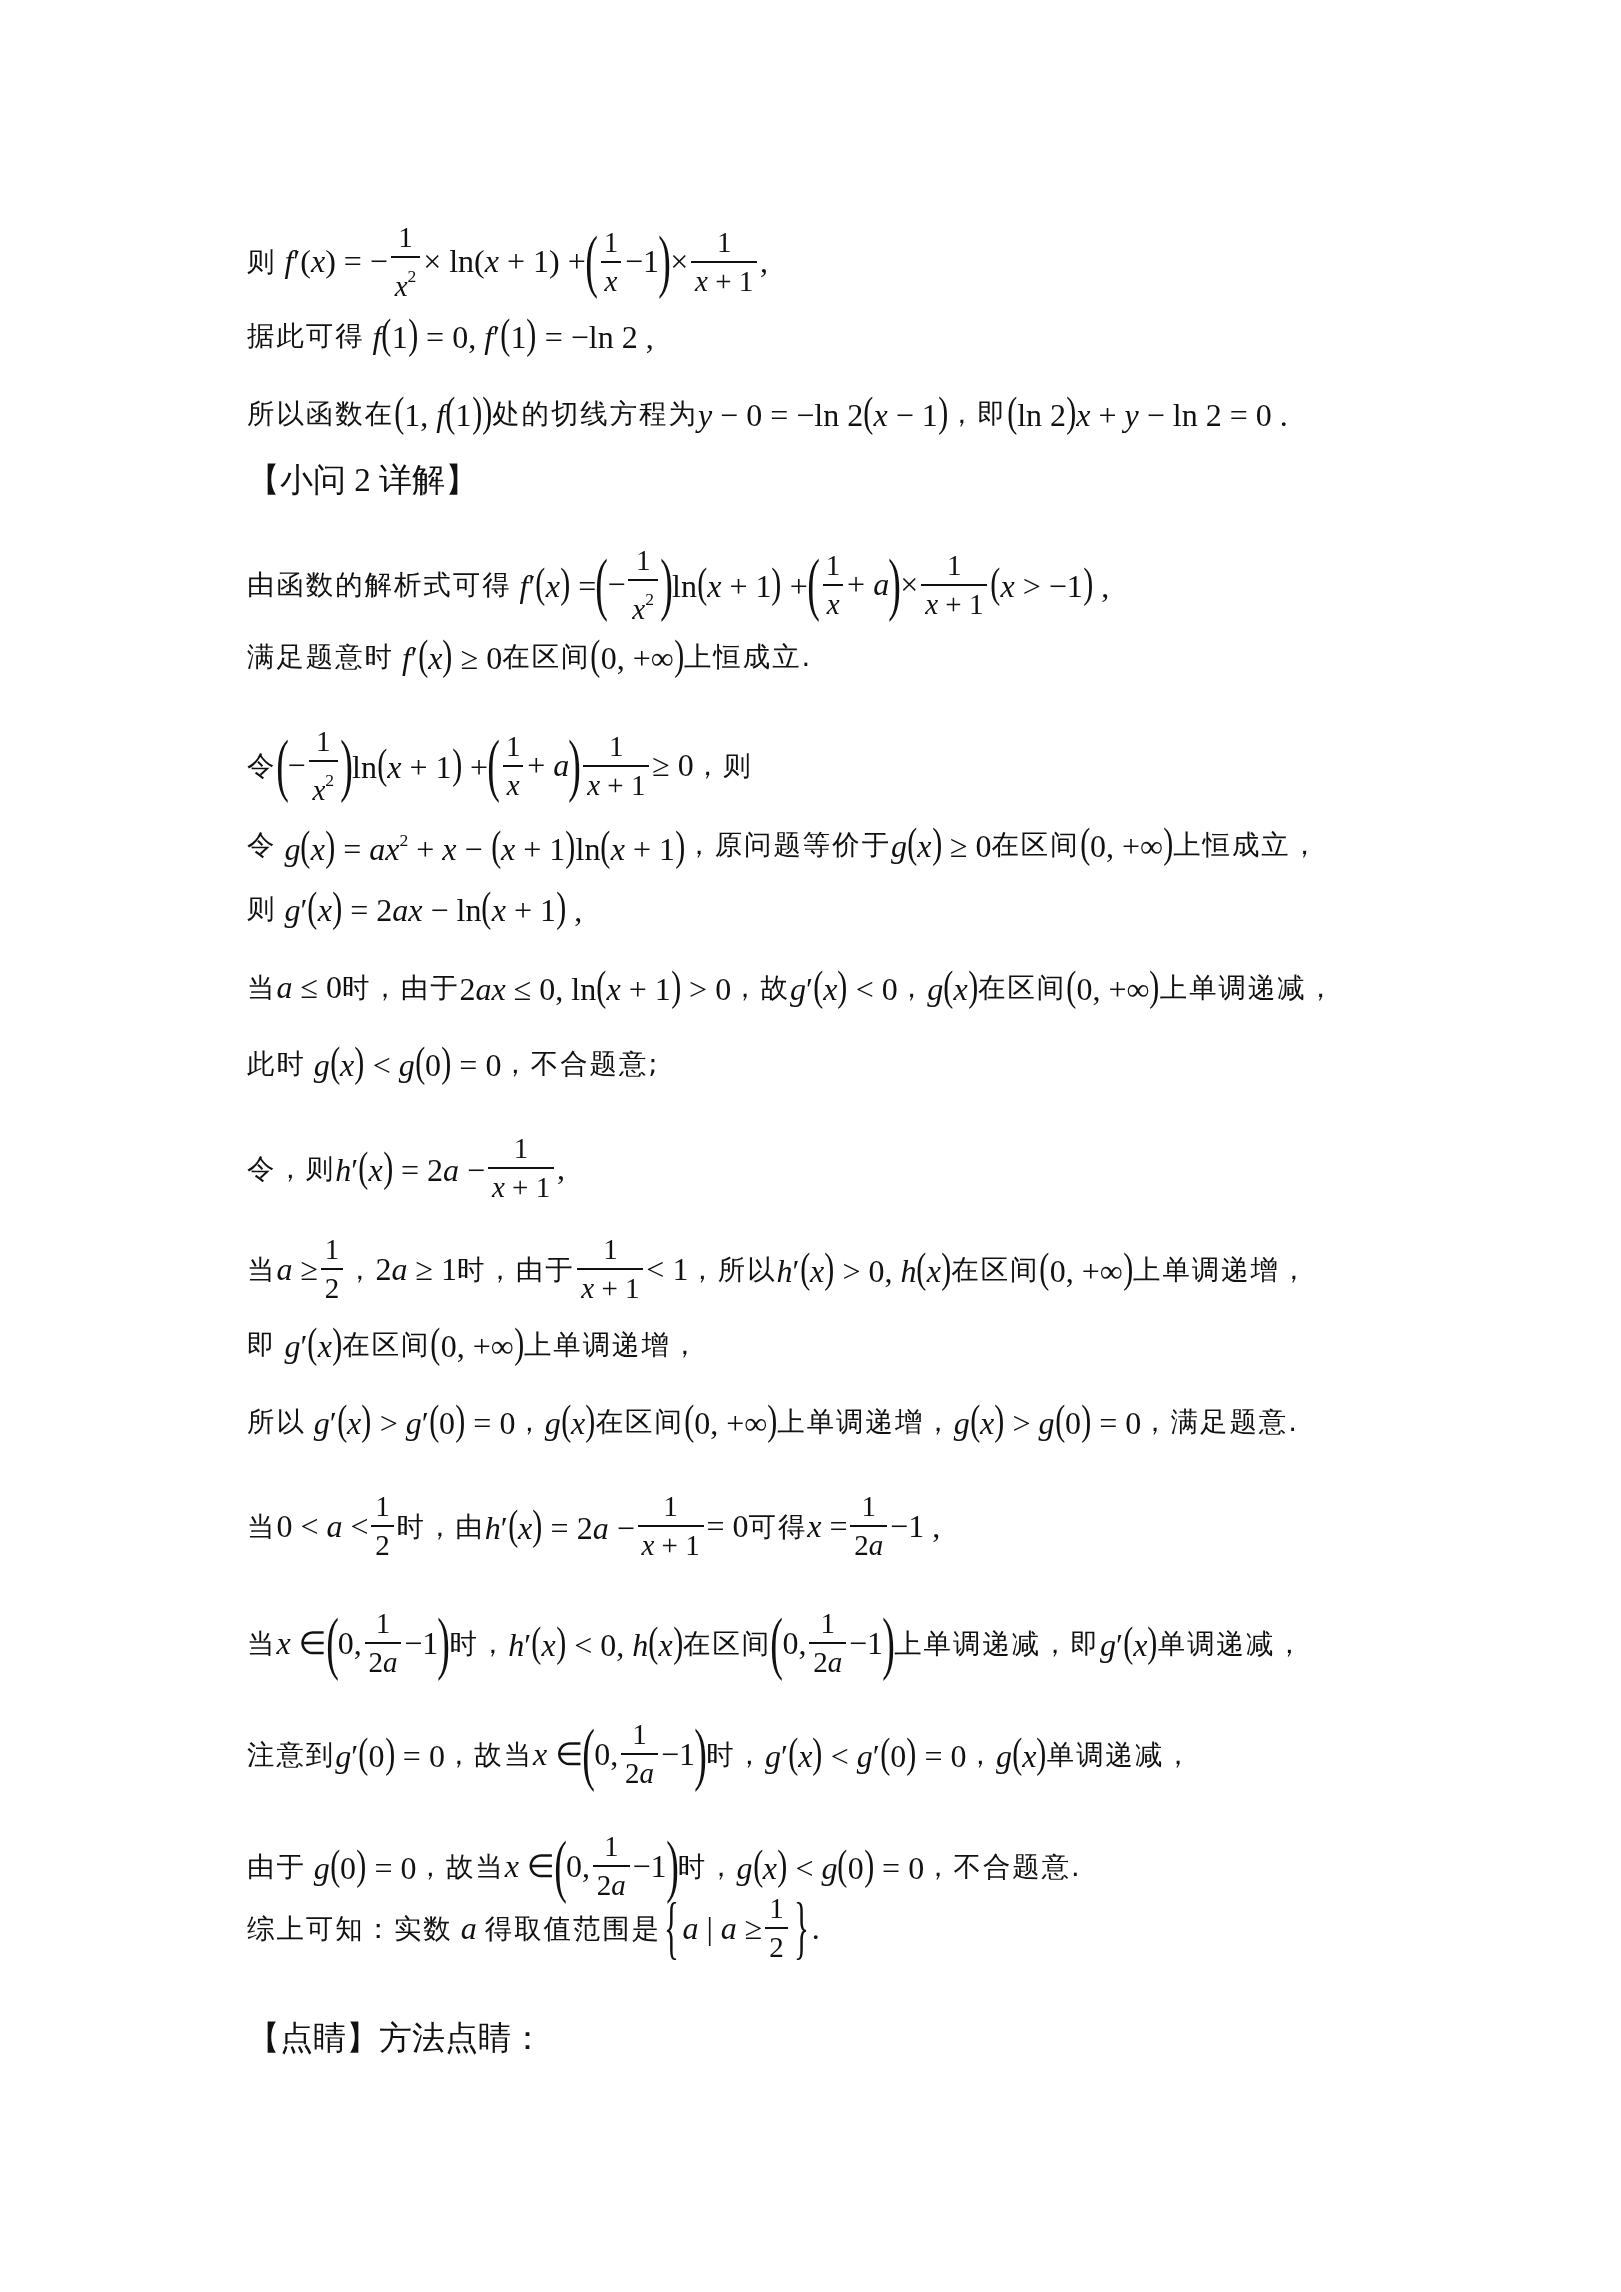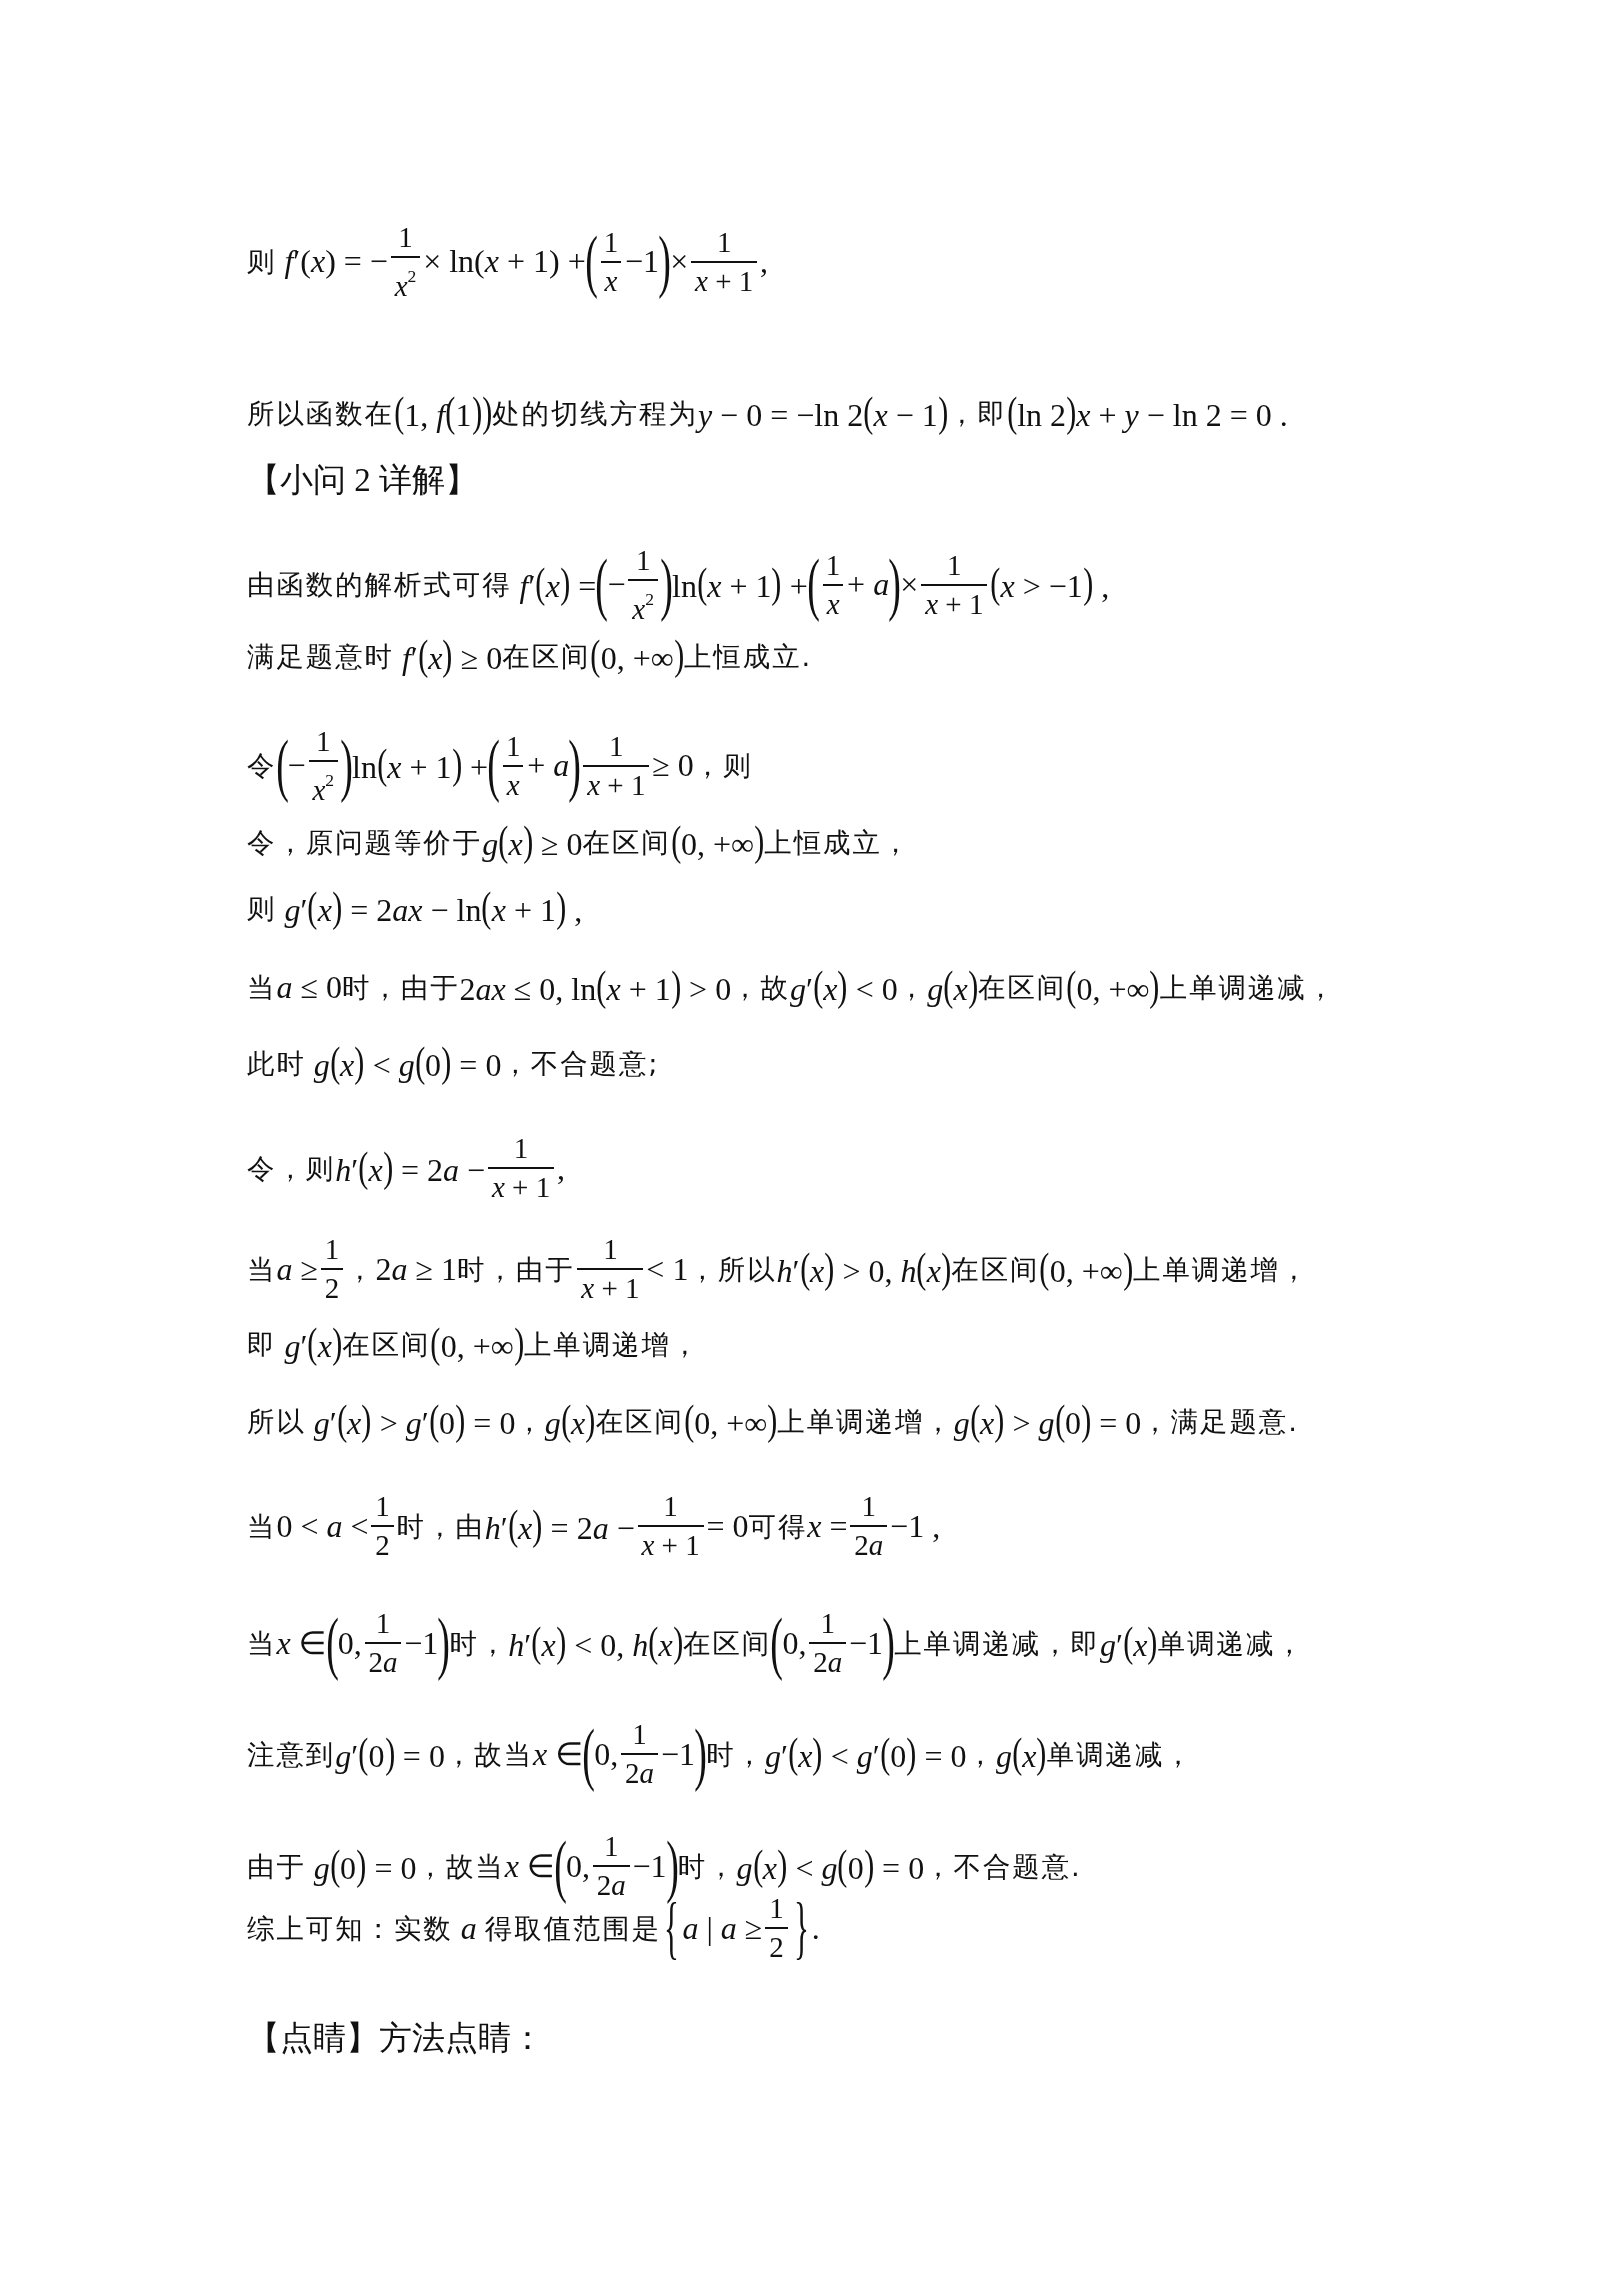--- a/index.html
+++ b/index.html
@@ -41,20 +41,24 @@
     <span class="m">−1</span>
       <span class="big">)</span>
       <span class="m">×</span>
     <span class="frac m">
         <span class="num">1</span>
         <span class="den"><span class="i">x</span> + 1</span>
       </span>
     <span class="m">,</span>
   </div>
 
+  <div class="line" style="top:314px">
+    <span class="cn">据此可得</span>
+    <span class="m">&nbsp;<span class="i">f</span><span class="mid">(</span>1<span class="mid">)</span> = 0, <span class="i">f</span>′<span class="mid">(</span>1<span class="mid">)</span> = −ln 2 ,</span>
+  </div>
 
   <div class="line" style="top:392px">
     <span class="cn">所以函数在</span>
     <span class="m"><span class="mid">(</span>1, <span class="i">f</span><span class="mid">(</span>1<span class="mid">)</span><span class="mid">)</span></span>
     <span class="cn">处的切线方程为</span>
     <span class="m"><span class="i">y</span> − 0 = −ln 2<span class="mid">(</span><span class="i">x</span> − 1<span class="mid">)</span></span>
     <span class="cn">，即</span>
     <span class="m"><span class="mid">(</span>ln 2<span class="mid">)</span><span class="i">x</span> + <span class="i">y</span> − ln 2 = 0 .</span>
   </div>
 
@@ -116,20 +120,21 @@
     <span class="frac m">
         <span class="num">1</span>
         <span class="den"><span class="i">x</span> + 1</span>
       </span>
     <span class="m">≥ 0</span>
     <span class="cn">，则</span>
   </div>
 
   <div class="line" style="top:821px">
     <span class="cn">令</span>
+    <span class="m">&nbsp;<span class="i">g</span><span class="mid">(</span><span class="i">x</span><span class="mid">)</span> = <span class="i">ax</span><sup>2</sup> + <span class="i">x</span> − <span class="mid">(</span><span class="i">x</span> + 1<span class="mid">)</span>ln<span class="mid">(</span><span class="i">x</span> + 1<span class="mid">)</span></span>
     <span class="cn">，原问题等价于</span>
     <span class="m"><span class="i">g</span><span class="mid">(</span><span class="i">x</span><span class="mid">)</span> ≥ 0</span>
     <span class="cn">在区间</span>
     <span class="m"><span class="mid">(</span>0, +∞<span class="mid">)</span></span>
     <span class="cn">上恒成立，</span>
   </div>
 
   <div class="line" style="top:887px">
     <span class="cn">则</span>
     <span class="m">&nbsp;<span class="i">g</span>′<span class="mid">(</span><span class="i">x</span><span class="mid">)</span> = 2<span class="i">ax</span> − ln<span class="mid">(</span><span class="i">x</span> + 1<span class="mid">)</span> ,</span>

